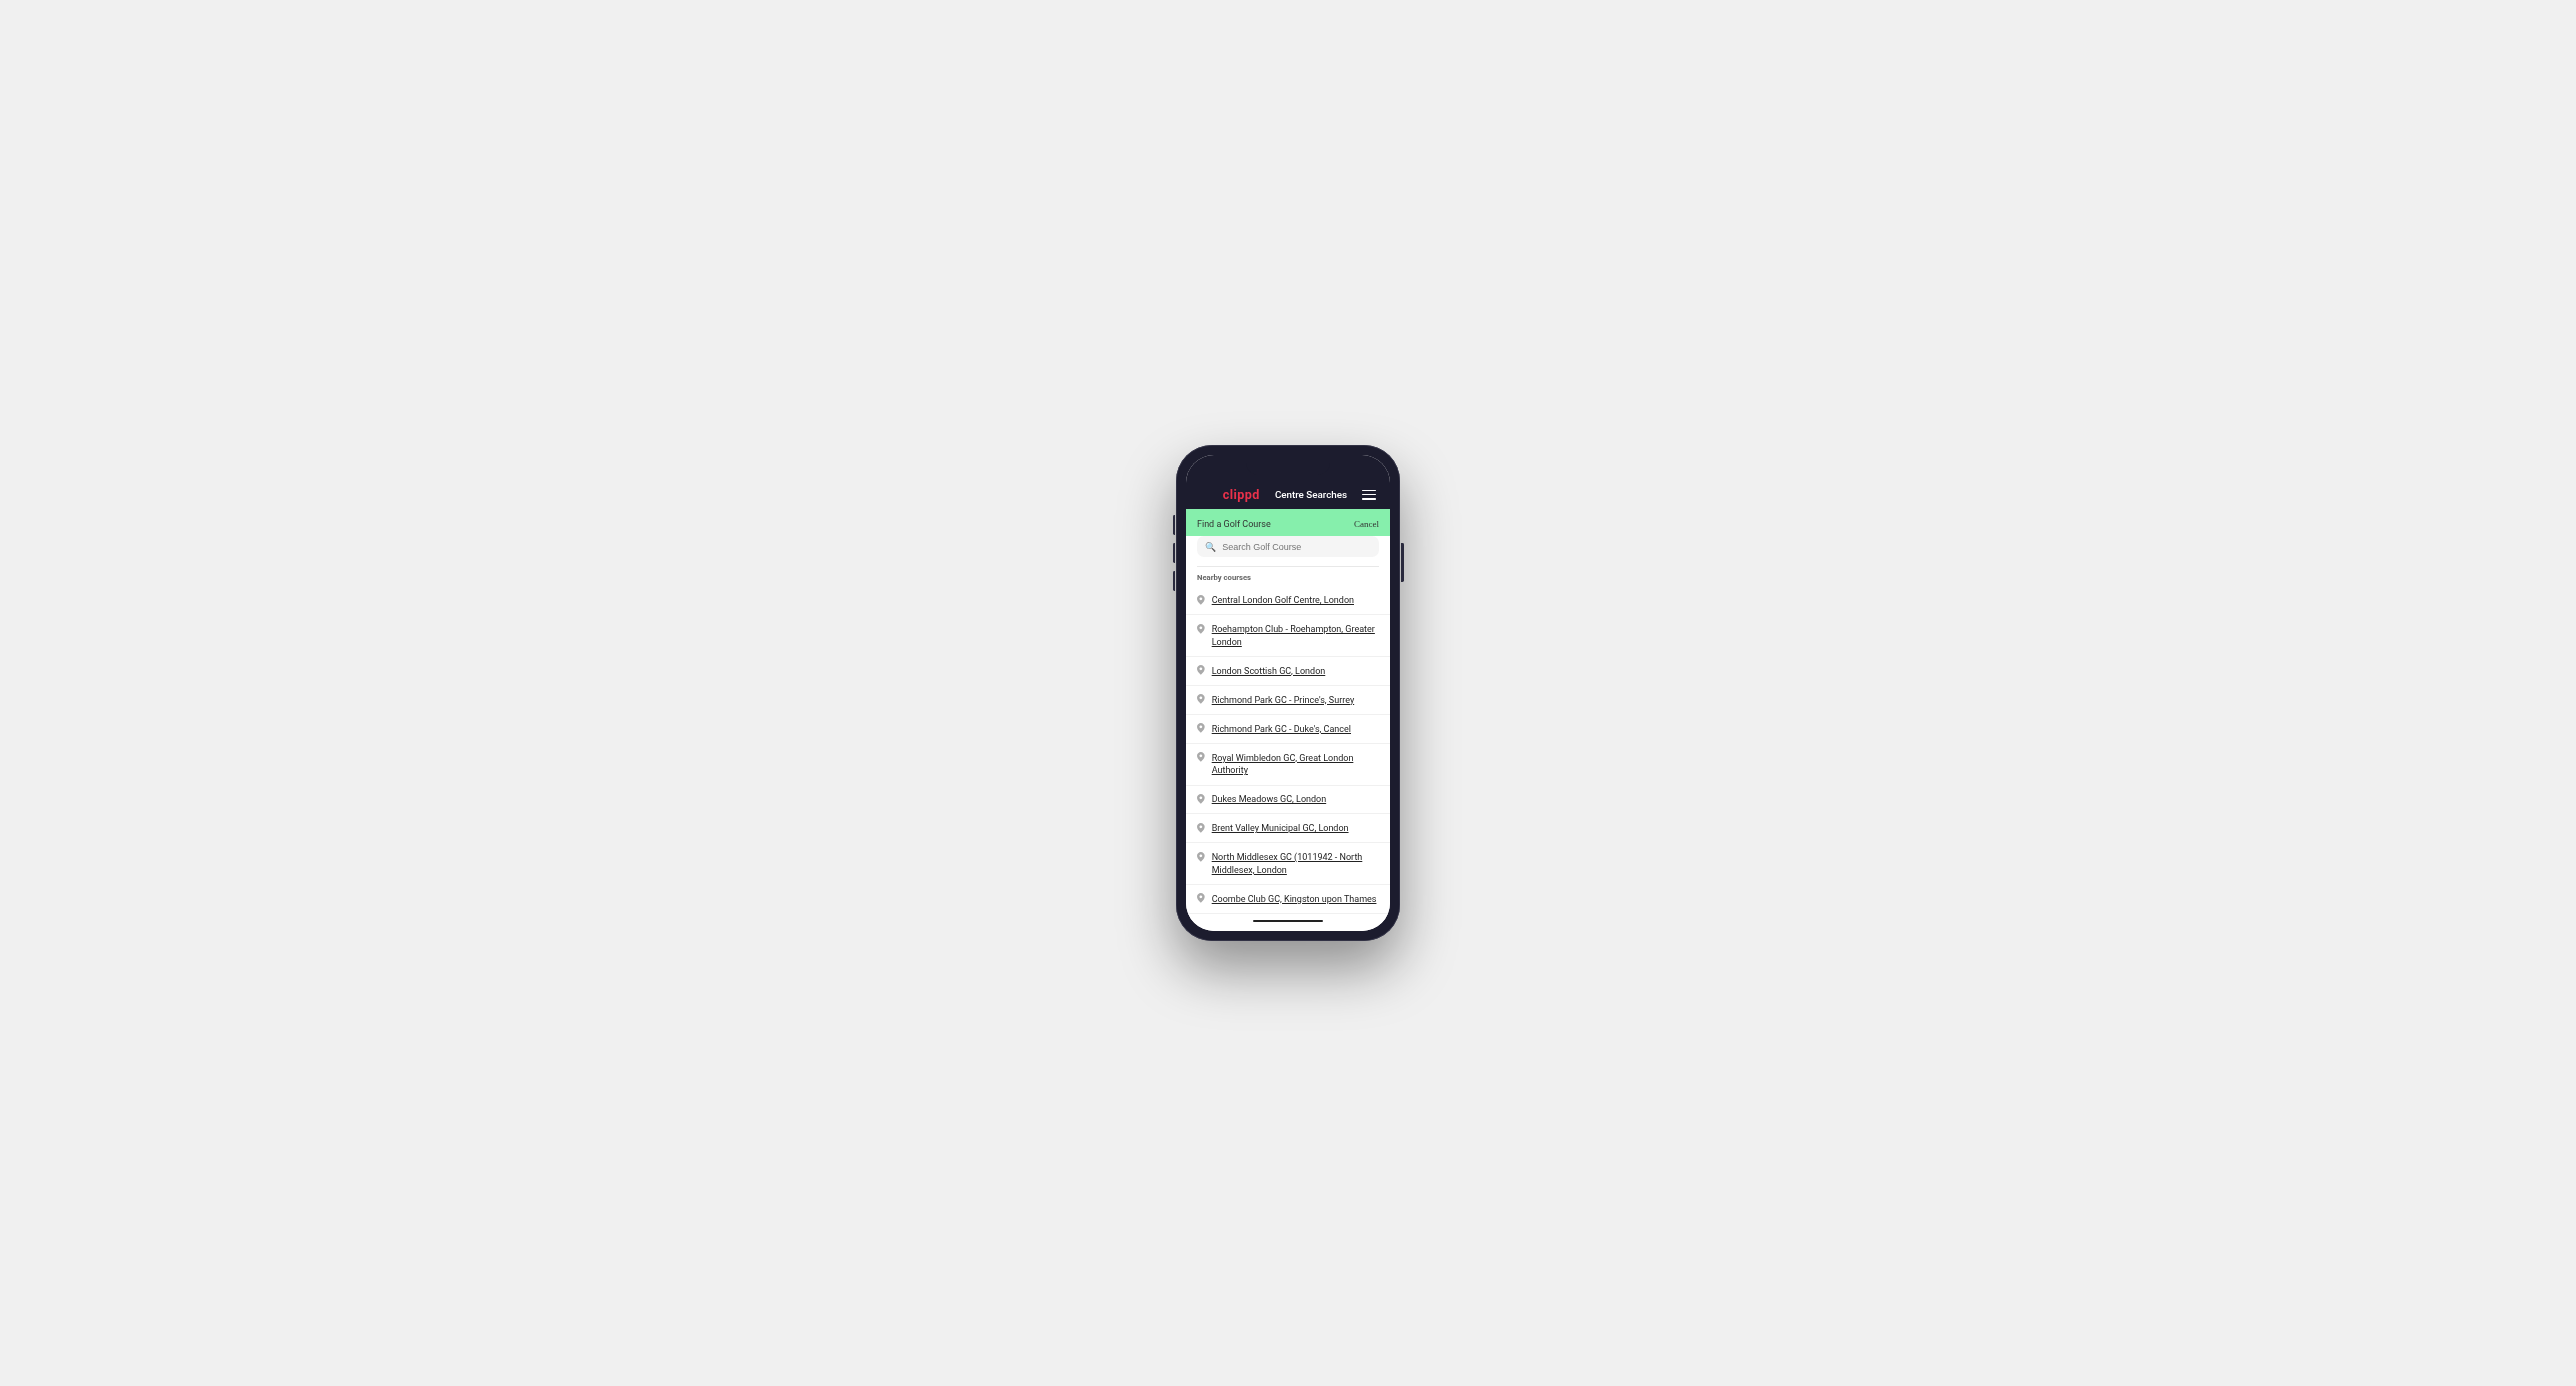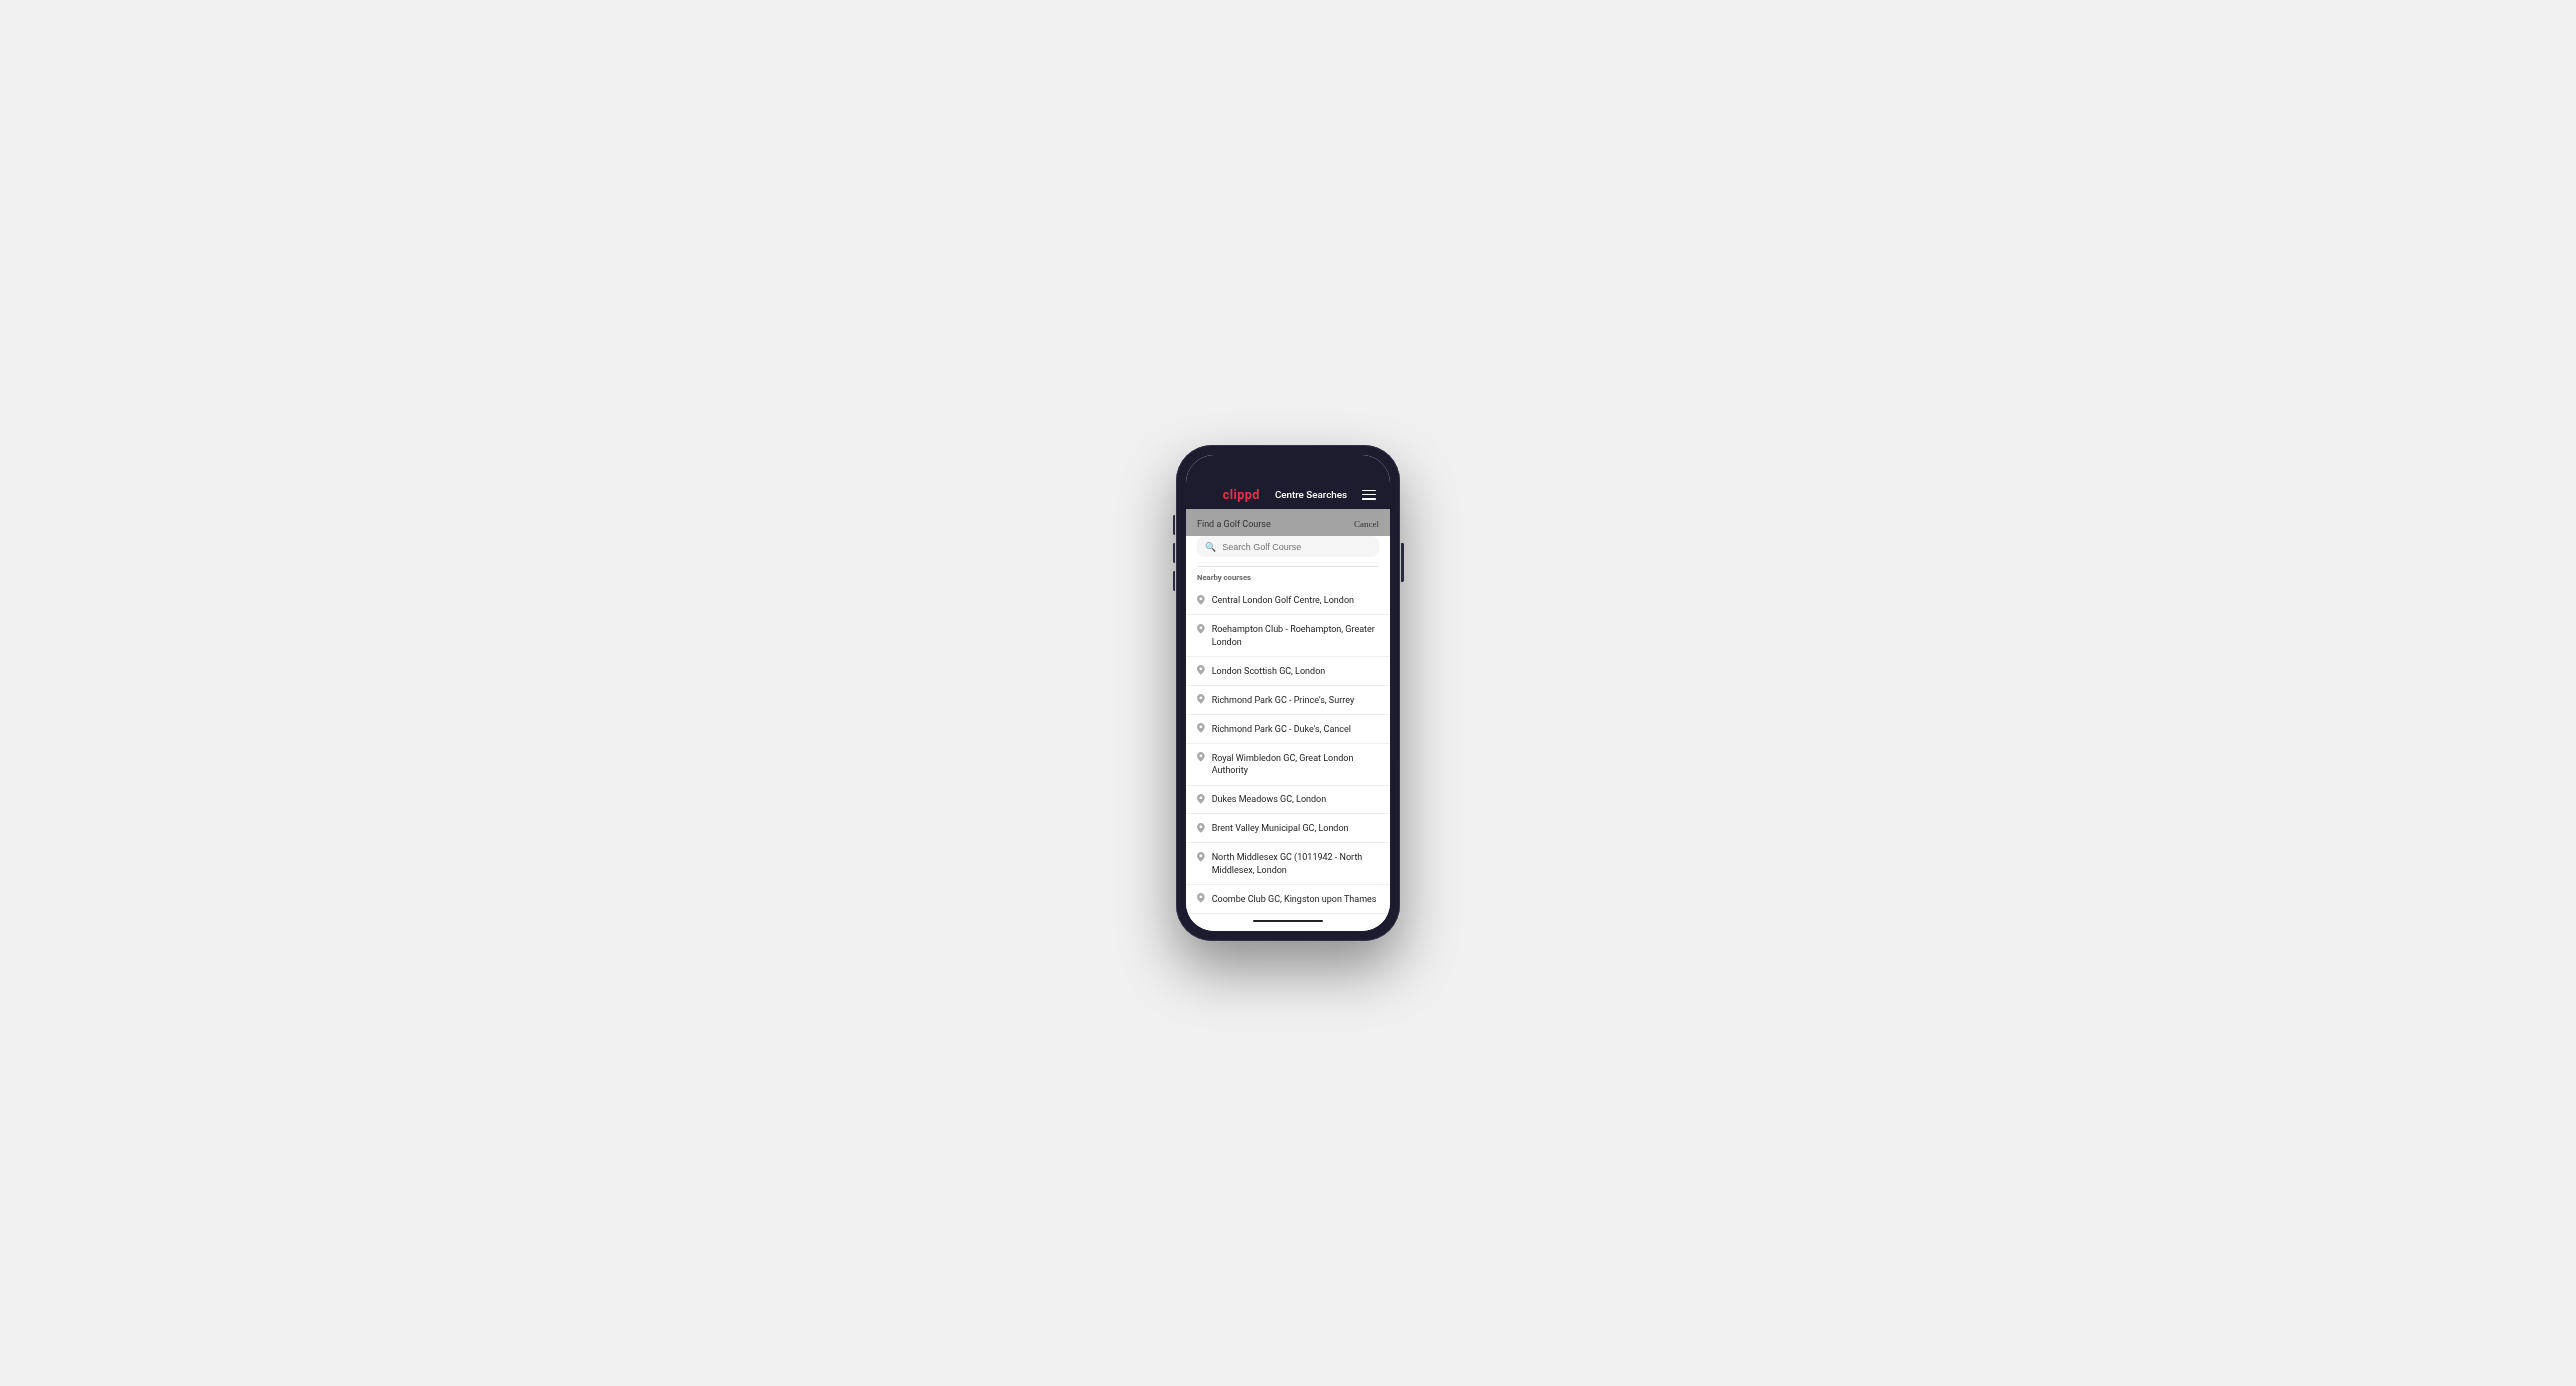--- a/index.html
+++ b/index.html
@@ -98,21 +98,21 @@
       background: #fff;
       min-height: 350px;
     }
 
     
     .find-header {
       display: flex;
       justify-content: space-between;
       align-items: center;
       padding: 9.8px 11.2px 7px;
-      background: #a3a3a3;
+      background: #86efac;
     }
 
     .find-label {
       font-size: 9px;
       color: #333;
       font-weight: 400;
     }
 
     .cancel-btn {
       font-size: 9px;
@@ -186,20 +186,21 @@
       color: #aaa;
       font-size: 9px;
       margin-top: 0.7px;
       flex-shrink: 0;
     }
 
     .course-name {
       font-size: 9px;
       color: #222;
       line-height: 1.4;
+      text-decoration: underline;
     }
 
     
     .home-indicator-area {
       background: #fff;
       padding: 5.6px 0 8.4px;
       display: flex;
       justify-content: center;
     }
 

